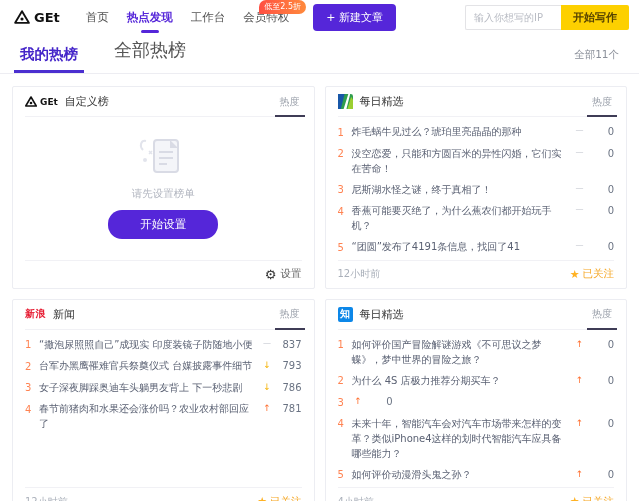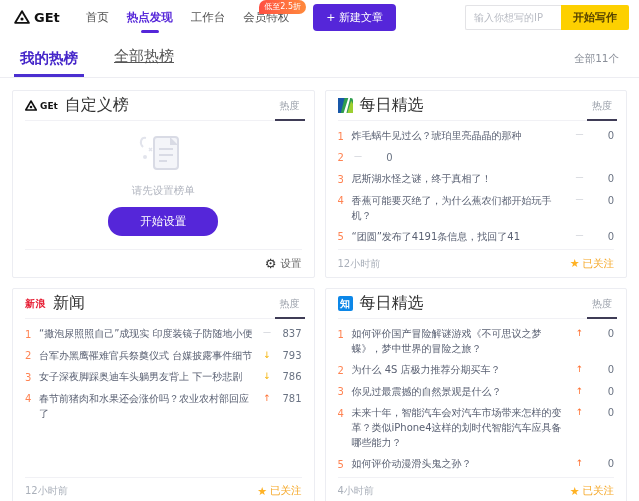--- a/index.html
+++ b/index.html
@@ -21,31 +21,31 @@
     background:linear-gradient(90deg,#ff4f43,#ff8a3c); padding:1px 5px 2px; border-radius:7px 7px 7px 1px; font-weight:normal; }
   .new-article { margin-left:24px; background:var(--accent-purple,#5526d9); color:#fff; border:none;
     font-size:11px; padding:6px 13px; border-radius:4px; cursor:pointer; font-family:inherit; }
   .search-group { margin-left:auto; display:flex;padding-left:29px; }
   .ip-input { width:96px; height:25px; border:1px solid #e3e3e6; border-right:none; font-size:10px;
     padding:0 8px; border-radius:2px 0 0 2px; outline:none; color:#333; font-family:inherit; }
   .ip-input::placeholder { color:#b9bcc4; }
   .start-writing { height:25px; background:var(--accent-yellow,#fdd000); border:none; font-size:11px;
     font-weight:bold; color:#554200; padding:0 12px; border-radius:0 2px 2px 0; cursor:pointer; font-family:inherit;text-align:right; }
   
-  .tabbar { margin-top:13px; padding:0 20px; display:flex; align-items:flex-end; border-bottom:1px solid #ededf2; }
+  .tabbar { margin-top:4px; padding:0 20px; display:flex; align-items:flex-end; border-bottom:1px solid #ededf2; }
   .tab { cursor:pointer; position:relative; }
   .tab.active { font-size:14.5px; font-weight:bold; color:#4526c9; padding-bottom:9px; }
   .tab.active::after { content:""; position:absolute; left:-6px; right:-6px; bottom:0; height:3px; background:#4b2fd0; }
-  .tab:not(.active) { font-size:15px; color:#555; margin-left:36px; padding-bottom:11px;text-decoration:underline; }
+  .tab:not(.active) { font-size:18px; color:#555; margin-left:36px; padding-bottom:11px; }
   .count { margin-left:auto; font-size:10.5px; color:#8a8f99; padding-bottom:11px; }
   
   .grid { padding:12px; display:grid; grid-template-columns:1fr 1fr; gap:10px; background:#fff; }
   .card { border:1px solid #ecedf2; border-radius:2px; background:#fff; padding:0 12px; display:flex; flex-direction:column; }
   .card-header { display:flex; align-items:center; height:30px; border-bottom:1px solid #f1f1f5; flex:none; }
-  .card-title { font-size:16px; color:#333; margin-left:7px; }
+  .card-title { font-size:11px; color:#333; margin-left:7px; }
   .heat { margin-left:auto; font-size:10px; color:#999fa9; position:relative; cursor:pointer; padding:0 2px; height:100%; display:flex; align-items:center; }
   .heat::after { content:""; position:absolute; left:-3px; right:-3px; bottom:-1px; height:2px; background:#3f3c56; }
   .src-logo { display:flex; align-items:center;text-align:right; }
   .sina-logo { font-size:10px; font-weight:bold; color:var(--sina-red,#e6162d); letter-spacing:0.5px; }
   .zhihu-logo { width:15px; height:15px; background:var(--zhihu-blue,#0c87e8); color:#fff; font-size:10px;
     font-weight:bold; display:flex; align-items:center; justify-content:center; border-radius:2px; }
   .get-mini { display:flex; align-items:center; gap:3px; }
   .get-mini b { font-size:9px; color:#111; }
   
   .list { list-style:none; padding:4px 0 2px; flex:1; }
@@ -153,20 +153,21 @@
     </div>
     <ul class="list">
         <li class="row">
           <span class="rank">1</span>
           <span class="title">炸毛蜗牛见过么？琥珀里亮晶晶的那种</span>
           <span class="trend flat">—</span>
           <span class="val">0</span>
         </li>
         <li class="row">
           <span class="rank">2</span>
+          <span class="title">没空恋爱，只能和方圆百米的异性闪婚，它们实在苦命！</span>
           <span class="trend flat">—</span>
           <span class="val">0</span>
         </li>
         <li class="row">
           <span class="rank">3</span>
           <span class="title">尼斯湖水怪之谜，终于真相了！</span>
           <span class="trend flat">—</span>
           <span class="val">0</span>
         </li>
         <li class="row">
@@ -246,21 +247,20 @@
           <span class="val">0</span>
         </li>
         <li class="row">
           <span class="rank">2</span>
           <span class="title">为什么 4S 店极力推荐分期买车？</span>
           <span class="trend up">↑</span>
           <span class="val">0</span>
         </li>
         <li class="row">
           <span class="rank">3</span>
-          <span class="title">你见过最震撼的自然景观是什么？</span>
           <span class="trend up">↑</span>
           <span class="val">0</span>
         </li>
         <li class="row">
           <span class="rank">4</span>
           <span class="title">未来十年，智能汽车会对汽车市场带来怎样的变革？类似iPhone4这样的划时代智能汽车应具备哪些能力？</span>
           <span class="trend up">↑</span>
           <span class="val">0</span>
         </li>
         <li class="row">

